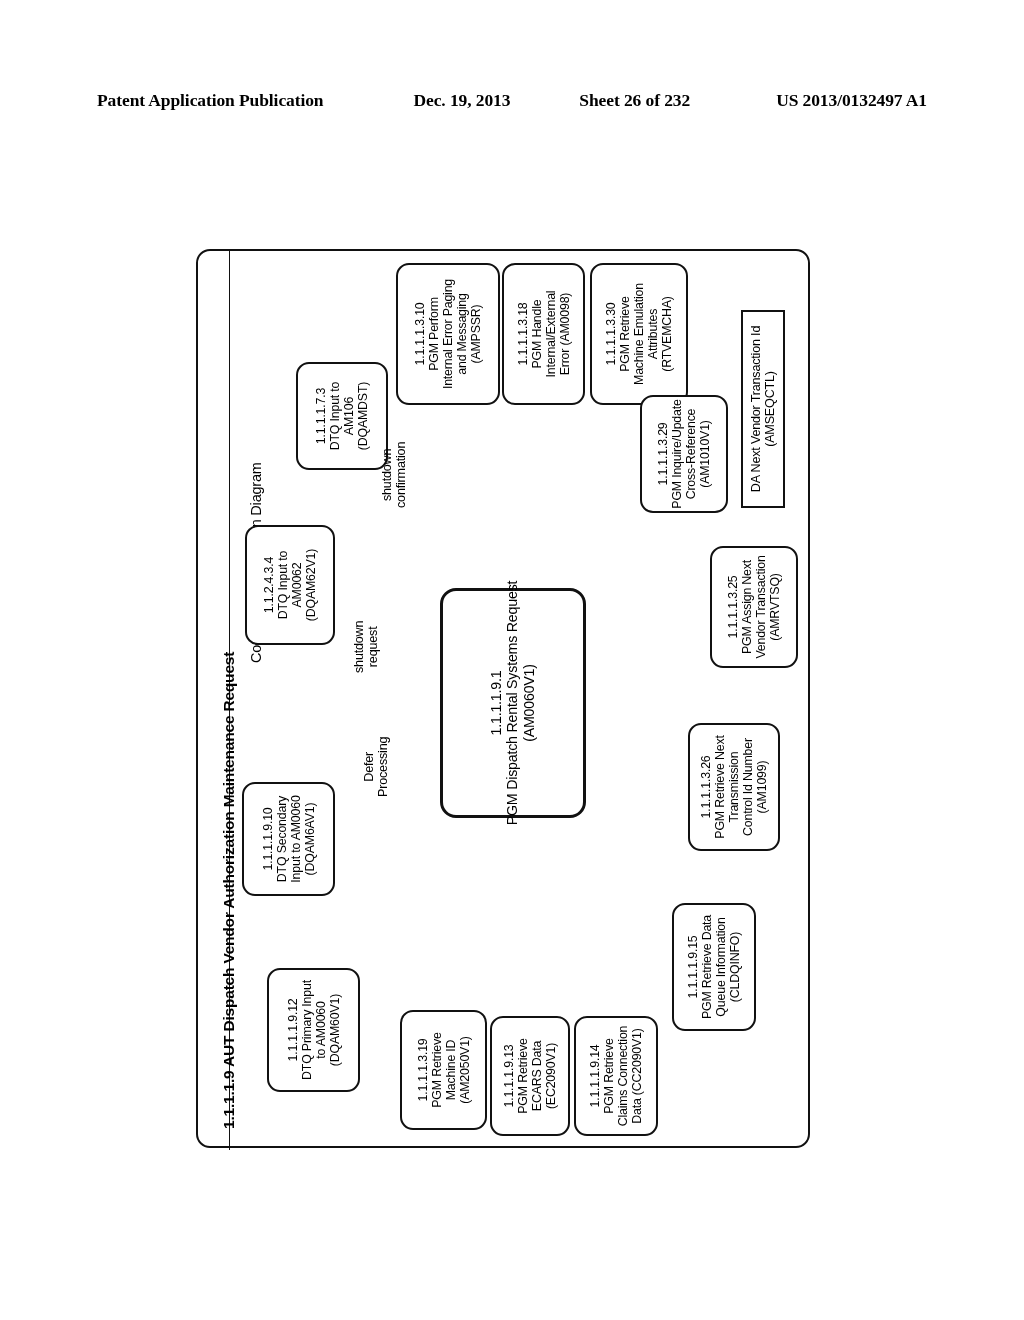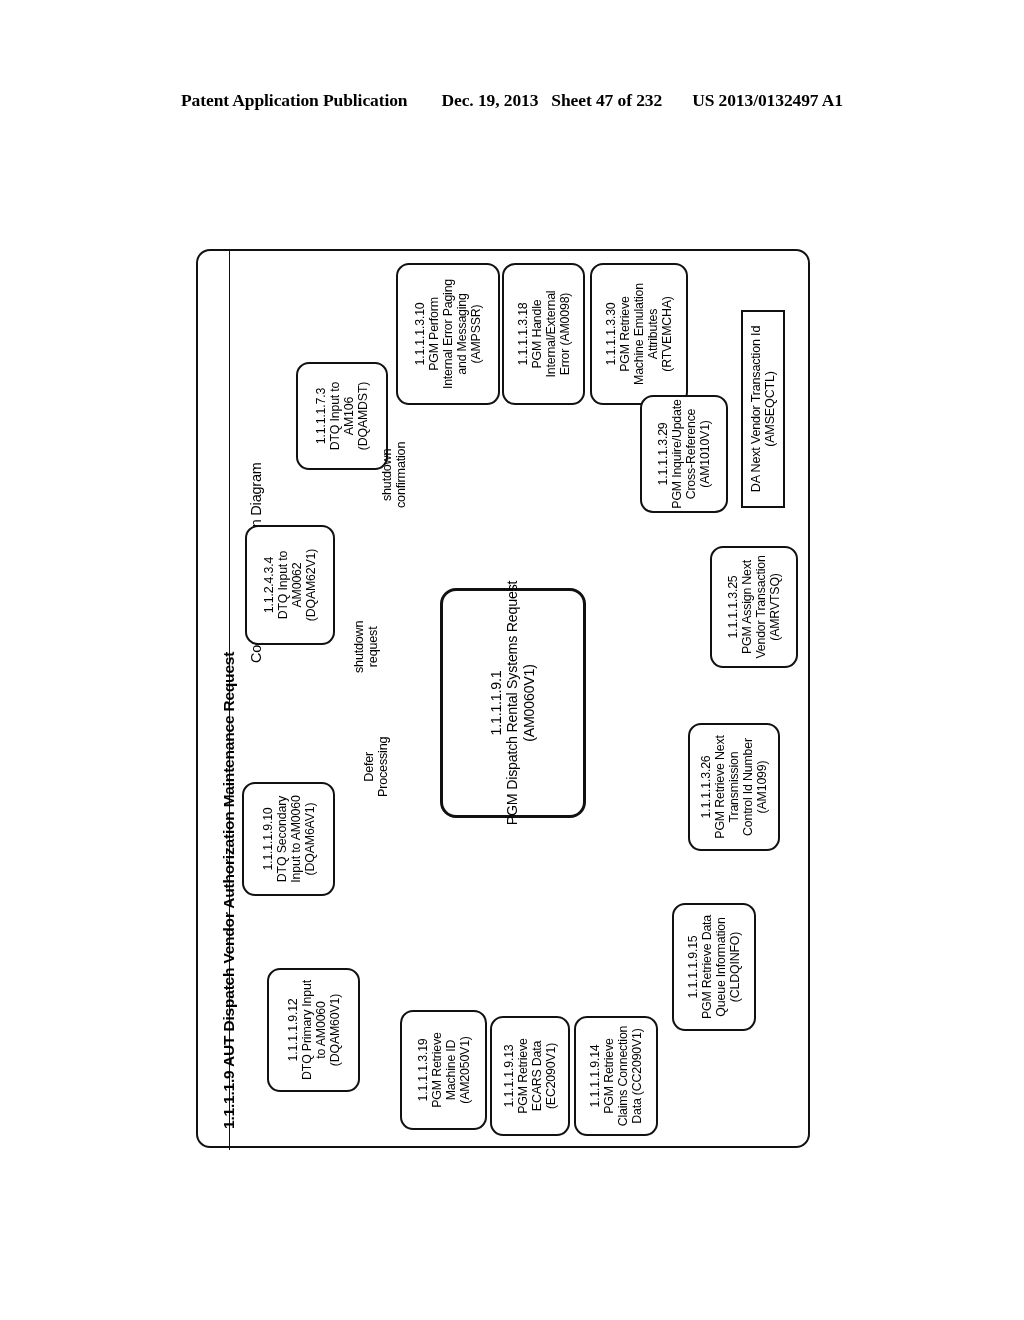--- a/index.html
+++ b/index.html
@@ -25,20 +25,21 @@
     width: 1024px;
     height: 32px;
     display: flex;
     align-items: center;
     justify-content: center;
     font-family: "Liberation Serif", serif;
     font-weight: bold;
     font-size: 17.5px;
     letter-spacing: -0.1px;
     white-space: nowrap;
+    gap: 28px;
   }
   #page-header .hdr-seg { display: inline-block; }
   .hdr-gap-lg { display: inline-block; width: 34px; }
   .hdr-gap-md { display: inline-block; width: 13px; }
   .hdr-gap-xl { display: inline-block; width: 30px; }
 
   
   #fig-label {
     position: absolute;
     left: 793px;
@@ -172,21 +173,21 @@
   .edge-label span { display: block; }
 </style>
 </head>
 <body>
 
 <div id="page-header">
   <span class="hdr-seg">Patent Application Publication</span>
   <span class="hdr-gap-lg"></span>
   <span class="hdr-seg">Dec. 19, 2013</span>
   <span class="hdr-gap-md"></span>
-  <span class="hdr-seg">Sheet 47 of 232</span>
+  <span class="hdr-seg">Sheet 26 of 232</span>
   <span class="hdr-gap-xl"></span>
   <span class="hdr-seg">US 2013/0132497 A1</span>
 </div>
 
 <div id="fig-label">FIG. 21</div>
 
 <svg id="connectors" viewBox="0 0 1024 1320">
   <defs>
     <marker id="ah" viewBox="0 0 10 10" refX="9" refY="5" markerWidth="7" markerHeight="7" orient="auto-start-reverse">
       <path d="M 0 0 L 10 5 L 0 10 z" fill="#111"></path>

